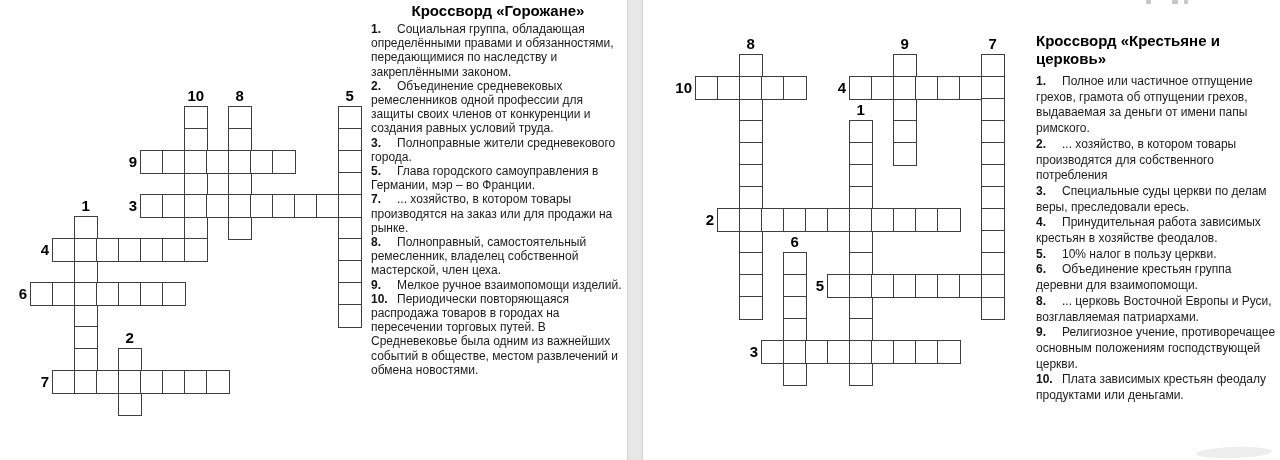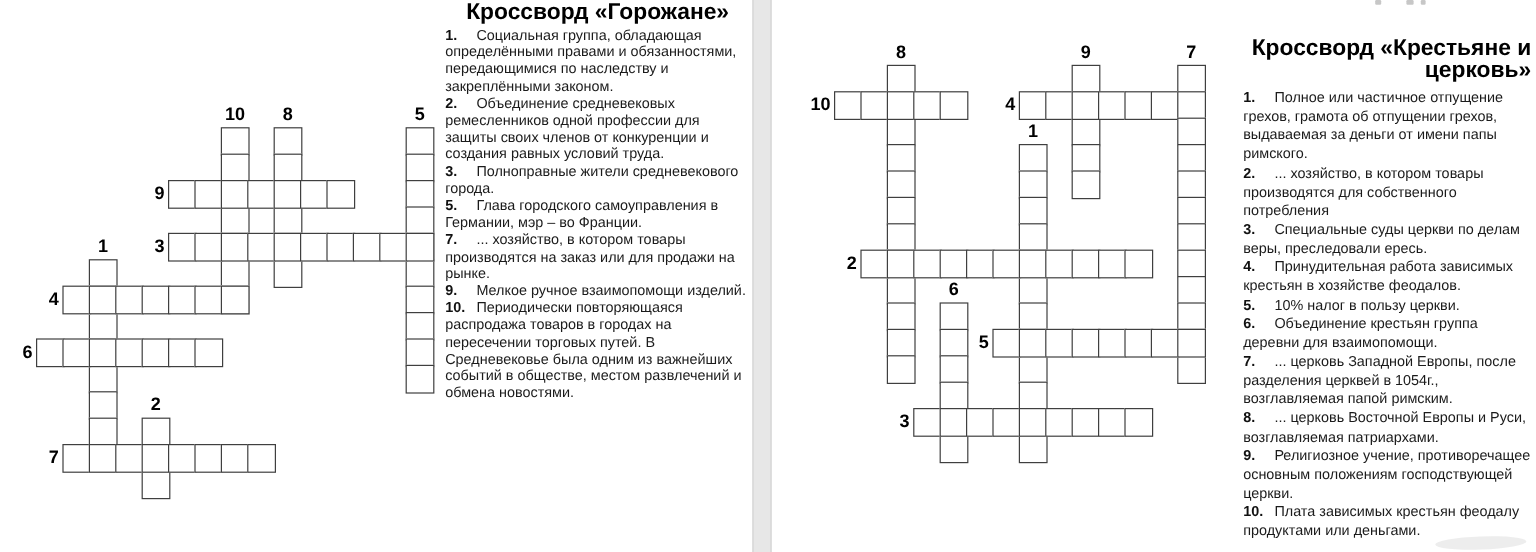--- a/index.html
+++ b/index.html
@@ -13,23 +13,23 @@
   .page-right { left:643px; width:637px; }
   .divider {
     position:absolute; left:627px; top:0; width:16px; height:460px;
     background:#e7e7e7; border-left:1px solid #d3d3d3; border-right:1px solid #d3d3d3;
     box-sizing:border-box;
   }
   
   .clues { position:absolute; }
   .clues-left  { left:371px; top:2px;  width:254px; }
   .clues-right { left:1036px; top:32px; width:240px; }
-  .clues h2 { margin:0; font-weight:bold; color:#000; font-size:19px; line-height:18px; }
+  .clues h2 { margin:0; font-weight:bold; color:#000; font-size:15px; line-height:18px; }
   .clues-left h2 { text-align:center; margin-bottom:2px; }
-  .clues-right h2 { text-align:right; margin-bottom:6px; }
+  .clues-right h2 { text-align:left; margin-bottom:6px; }
   .clue { margin:0; font-size:12px; }
   .clues-left  .clue { line-height:14.2px; }
   .clues-right .clue { line-height:15.7px; }
   .clue .num { font-weight:bold; display:inline-block; min-width:26px; color:#111; }
   
   .grid { position:absolute; left:0; top:0; width:0; height:0; }
   .word { position:absolute; display:flex; }
   .word.across { flex-direction:row; }
   .word.down   { flex-direction:column; }
   .cell {
@@ -290,35 +290,35 @@
   </div>
 
 <section class="clues clues-left">
   <h2>Кроссворд «Горожане»</h2>
   <div class="clue-list">
       <p class="clue"><span class="num">1.</span><span class="txt">Социальная группа, обладающая определёнными правами и обязанностями, передающимися по наследству и закреплёнными законом.</span></p>
       <p class="clue"><span class="num">2.</span><span class="txt">Объединение средневековых ремесленников одной профессии для защиты своих членов от конкуренции и создания равных условий труда.</span></p>
       <p class="clue"><span class="num">3.</span><span class="txt">Полноправные жители средневекового города.</span></p>
       <p class="clue"><span class="num">5.</span><span class="txt">Глава городского самоуправления в Германии, мэр – во Франции.</span></p>
       <p class="clue"><span class="num">7.</span><span class="txt">... хозяйство, в котором товары производятся на заказ или для продажи на рынке.</span></p>
+      <p class="clue"><span class="num">8.</span><span class="txt">Полноправный, самостоятельный ремесленник, владелец собственной мастерской, член цеха.</span></p>
       <p class="clue"><span class="num">9.</span><span class="txt">Мелкое ручное взаимопомощи изделий.</span></p>
       <p class="clue"><span class="num">10.</span><span class="txt">Периодически повторяющаяся распродажа товаров в городах на пересечении торговых путей. В Средневековье была одним из важнейших событий в обществе, местом развлечений и обмена новостями.</span></p>
     </div>
 </section>
 
 <section class="clues clues-right">
   <h2>Кроссворд «Крестьяне и церковь»</h2>
   <div class="clue-list">
       <p class="clue"><span class="num">1.</span><span class="txt">Полное или частичное отпущение грехов, грамота об отпущении грехов, выдаваемая за деньги от имени папы римского.</span></p>
       <p class="clue"><span class="num">2.</span><span class="txt">... хозяйство, в котором товары производятся для собственного потребления</span></p>
       <p class="clue"><span class="num">3.</span><span class="txt">Специальные суды церкви по делам веры, преследовали ересь.</span></p>
       <p class="clue"><span class="num">4.</span><span class="txt">Принудительная работа зависимых крестьян в хозяйстве феодалов.</span></p>
       <p class="clue"><span class="num">5.</span><span class="txt">10% налог в пользу церкви.</span></p>
       <p class="clue"><span class="num">6.</span><span class="txt">Объединение крестьян группа деревни для взаимопомощи.</span></p>
-      <p class="clue"><span class="num">7.</span><span class="txt">... церковь Западной Европы, после разделения церквей в 1054г., возглавляемая папой римским.</span></p>
       <p class="clue"><span class="num">8.</span><span class="txt">... церковь Восточной Европы и Руси, возглавляемая патриархами.</span></p>
       <p class="clue"><span class="num">9.</span><span class="txt">Религиозное учение, противоречащее основным положениям господствующей церкви.</span></p>
       <p class="clue"><span class="num">10.</span><span class="txt">Плата зависимых крестьян феодалу продуктами или деньгами.</span></p>
     </div>
 </section>
 
 <div class="artifact-top">
     <i></i>
     <i></i>
     <i></i>

